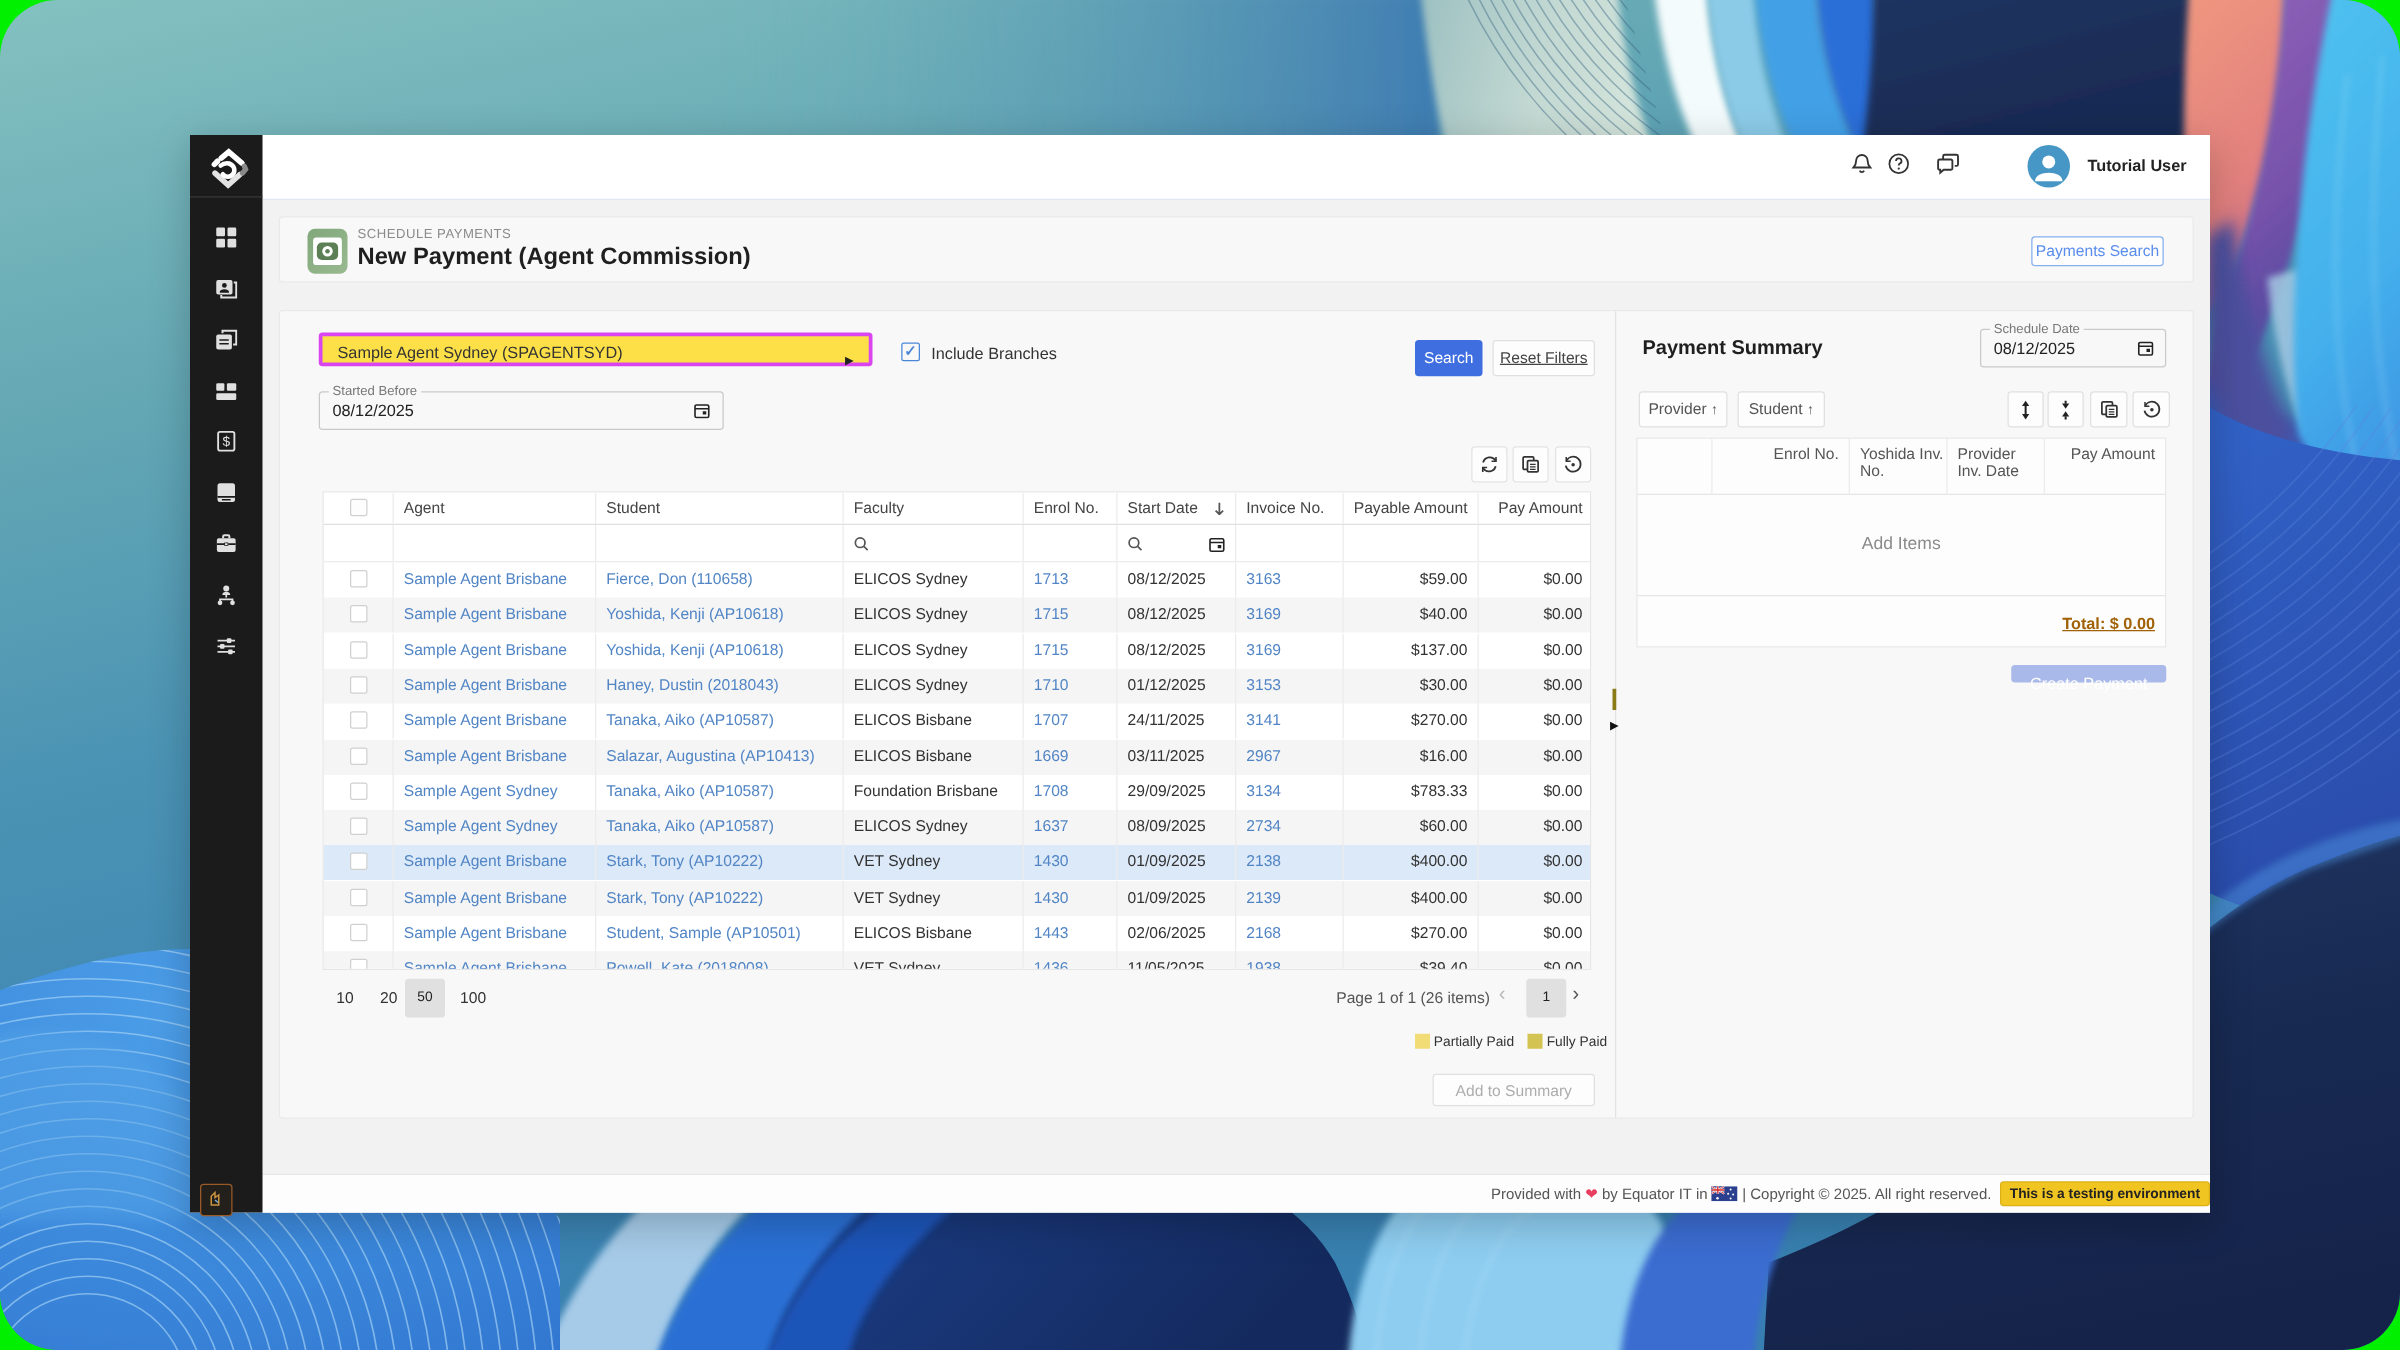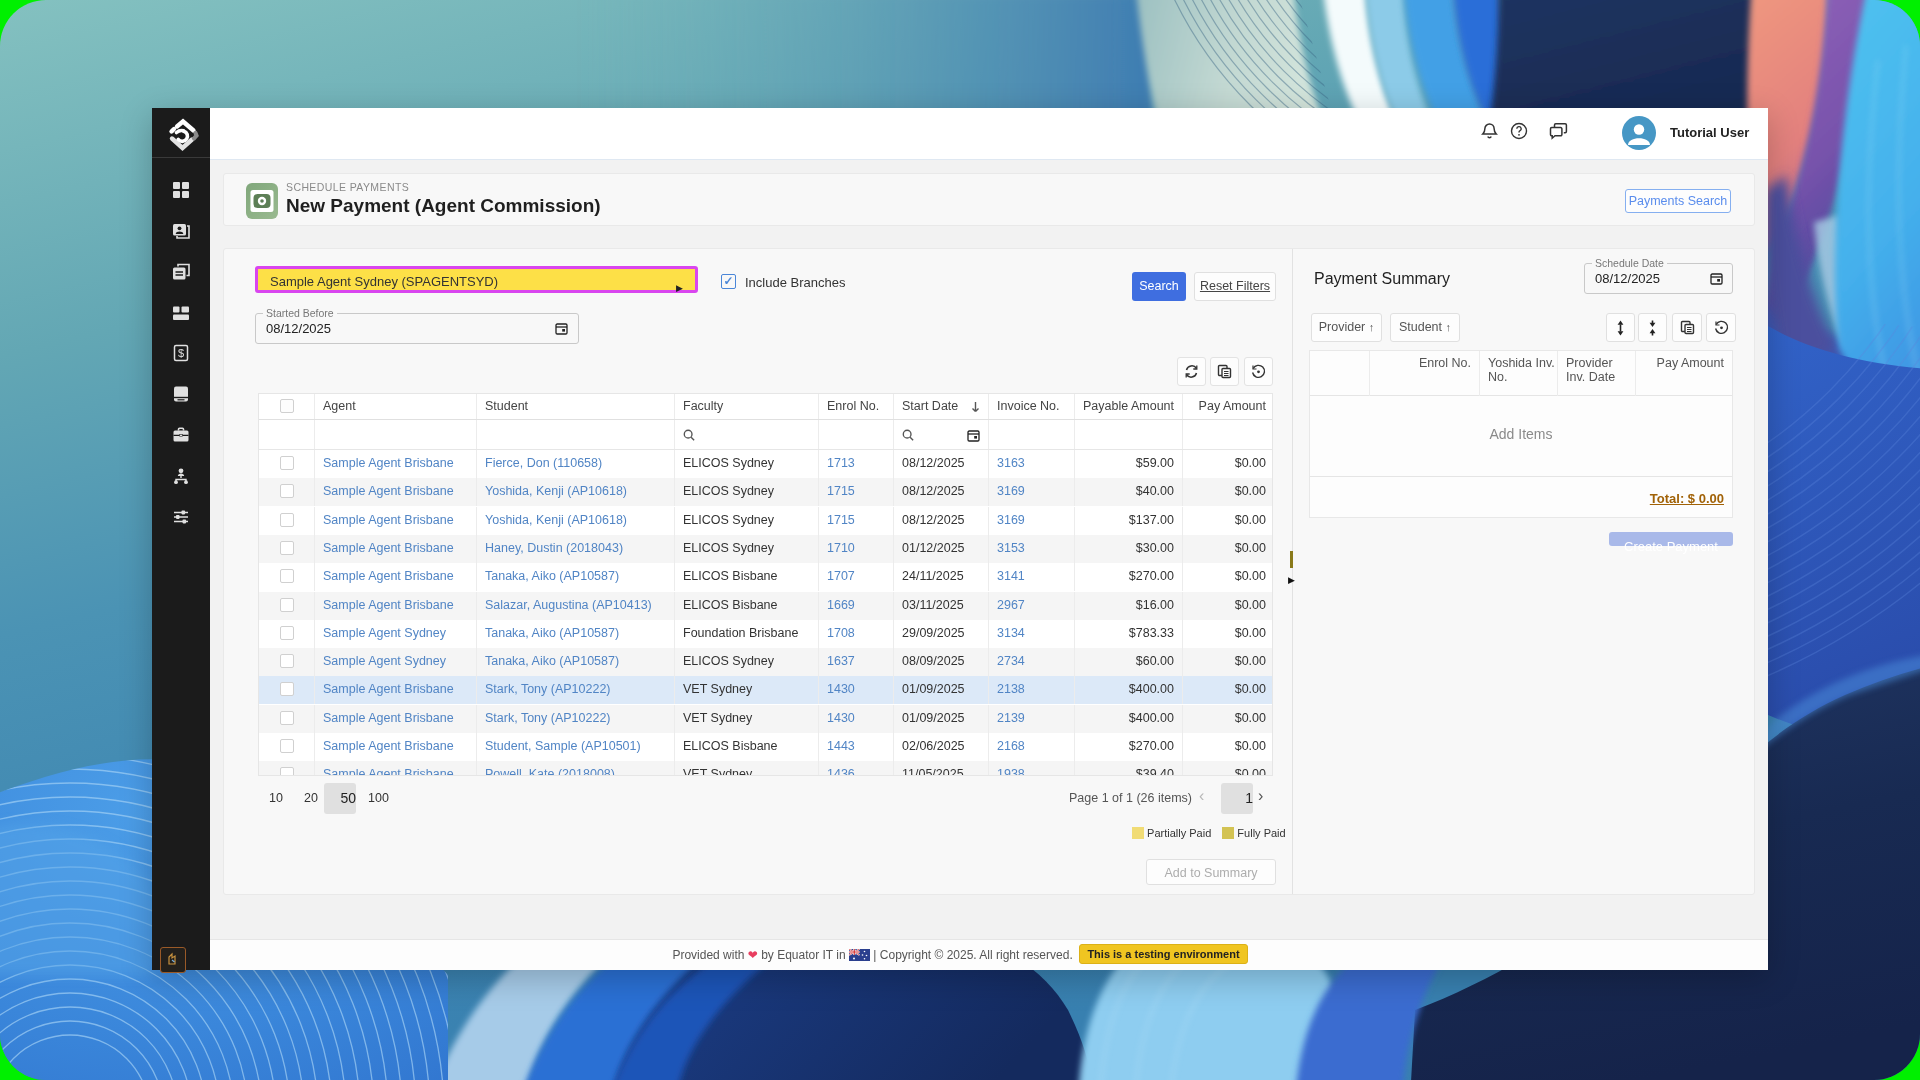--- a/index.html
+++ b/index.html
@@ -51,33 +51,33 @@
 .c3 { left:416px; width:144px; }
 .c4 { left:560px; width:75px; }
 .c5 { left:635px; width:95px; }
 .c6 { left:730px; width:86px; }
 .c7 { left:816px; width:108px; text-align:right; padding-right:8px; }
 .c8 { left:924px; width:91px; text-align:right; padding-right:8px; border-right:none; }
 .link { color:#5185c5; }
 .chk { display:inline-block; width:14px; height:14px; border:1px solid #d0d0d0; border-radius:2px; background:#fdfdfd; margin-left:13px; }
 
 .pgnum { position:absolute; top:0; font-size:12.5px; color:#333; }
-.pgbox { position:absolute; width:32px; height:31px; background:#e0e0e0; border-radius:3px; text-align:right; line-height:31px; font-size:14px; color:#222; }
+.pgbox { position:absolute; width:32px; height:31px; background:#e0e0e0; border-radius:3px; text-align:center; line-height:31px; font-size:11px; color:#222; }
 
 #vsep { position:absolute; left:1068px; top:0; width:1px; height:645px; background:#e2e2e2; }
-#ps-title { position:absolute; left:1090px; top:21px; font-size:16px; font-weight:normal; color:#1f1f1f; }
+#ps-title { position:absolute; left:1090px; top:21px; font-size:16px; font-weight:bold; color:#1f1f1f; }
 #fs-sched { left:1360px; top:14px; width:149px; }
 .psbtn { position:absolute; top:64px; height:29px; border:1px solid #e0e0e0; border-radius:3px; background:#fdfdfd; color:#555; font-size:12.5px; text-align:center; line-height:27px; }
 #pstbl { position:absolute; left:1085px; top:101px; width:424px; height:168px; background:#fdfdfd; border:1px solid #e8e8e8; }
 #additems { position:absolute; left:0; top:75px; width:100%; text-align:center; color:#8a8a8a; font-size:14px; }
 #pstotal { position:absolute; right:8px; top:140px; font-weight:bold; font-size:13px; color:#a16207;text-decoration:underline; }
 #createpay { position:absolute; left:1385px; top:283px; width:124px; height:14px; background:#a9b9e9; border-radius:3px; color:#fff; font-size:13px; text-align:center; line-height:30px; }
 
 #footer { position:absolute; left:58px; top:831px; width:1558px; height:31px; border-top:1px solid #e6e6e6; background:#fdfdfd; }
-#ftext { position:absolute; left:-58px; top:0; width:1616px; text-align:center; font-size:12px; color:#555; line-height:30px; }
+#ftext { position:absolute; left:-58px; top:0; width:1616px; text-align:right; font-size:12px; color:#555; line-height:30px; }
 .badge { display:inline-block; background:#f0c521; border:1px solid #dcb117; border-radius:3px; color:#222; font-weight:bold; padding:0 7px; font-size:11px; line-height:18px; vertical-align:1px; }
 svg { display:block; }
 </style>
 </head>
 <body>
 <div id="wall">
 <svg width="1920" height="1080" viewBox="0 0 1920 1080">
 <defs>
 <linearGradient id="tealG" x1="0" y1="0" x2="0.42" y2="1">
  <stop offset="0" stop-color="#84c1c0"></stop>

